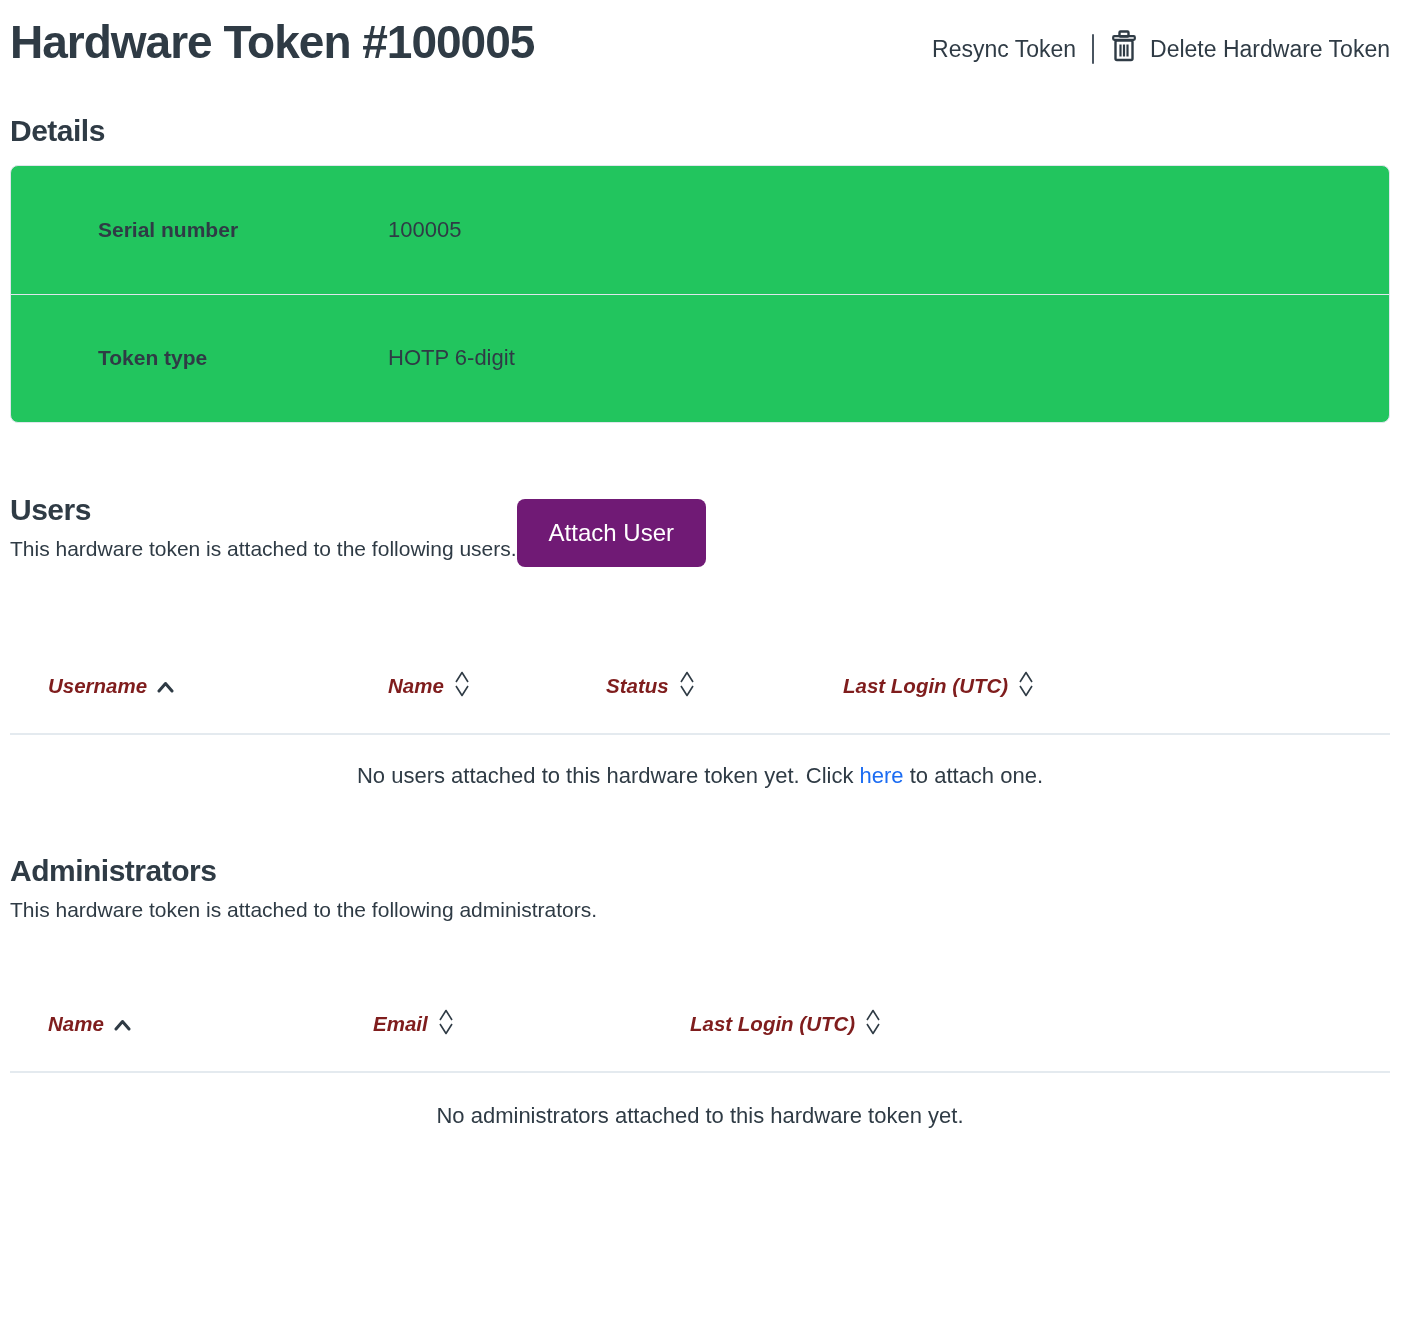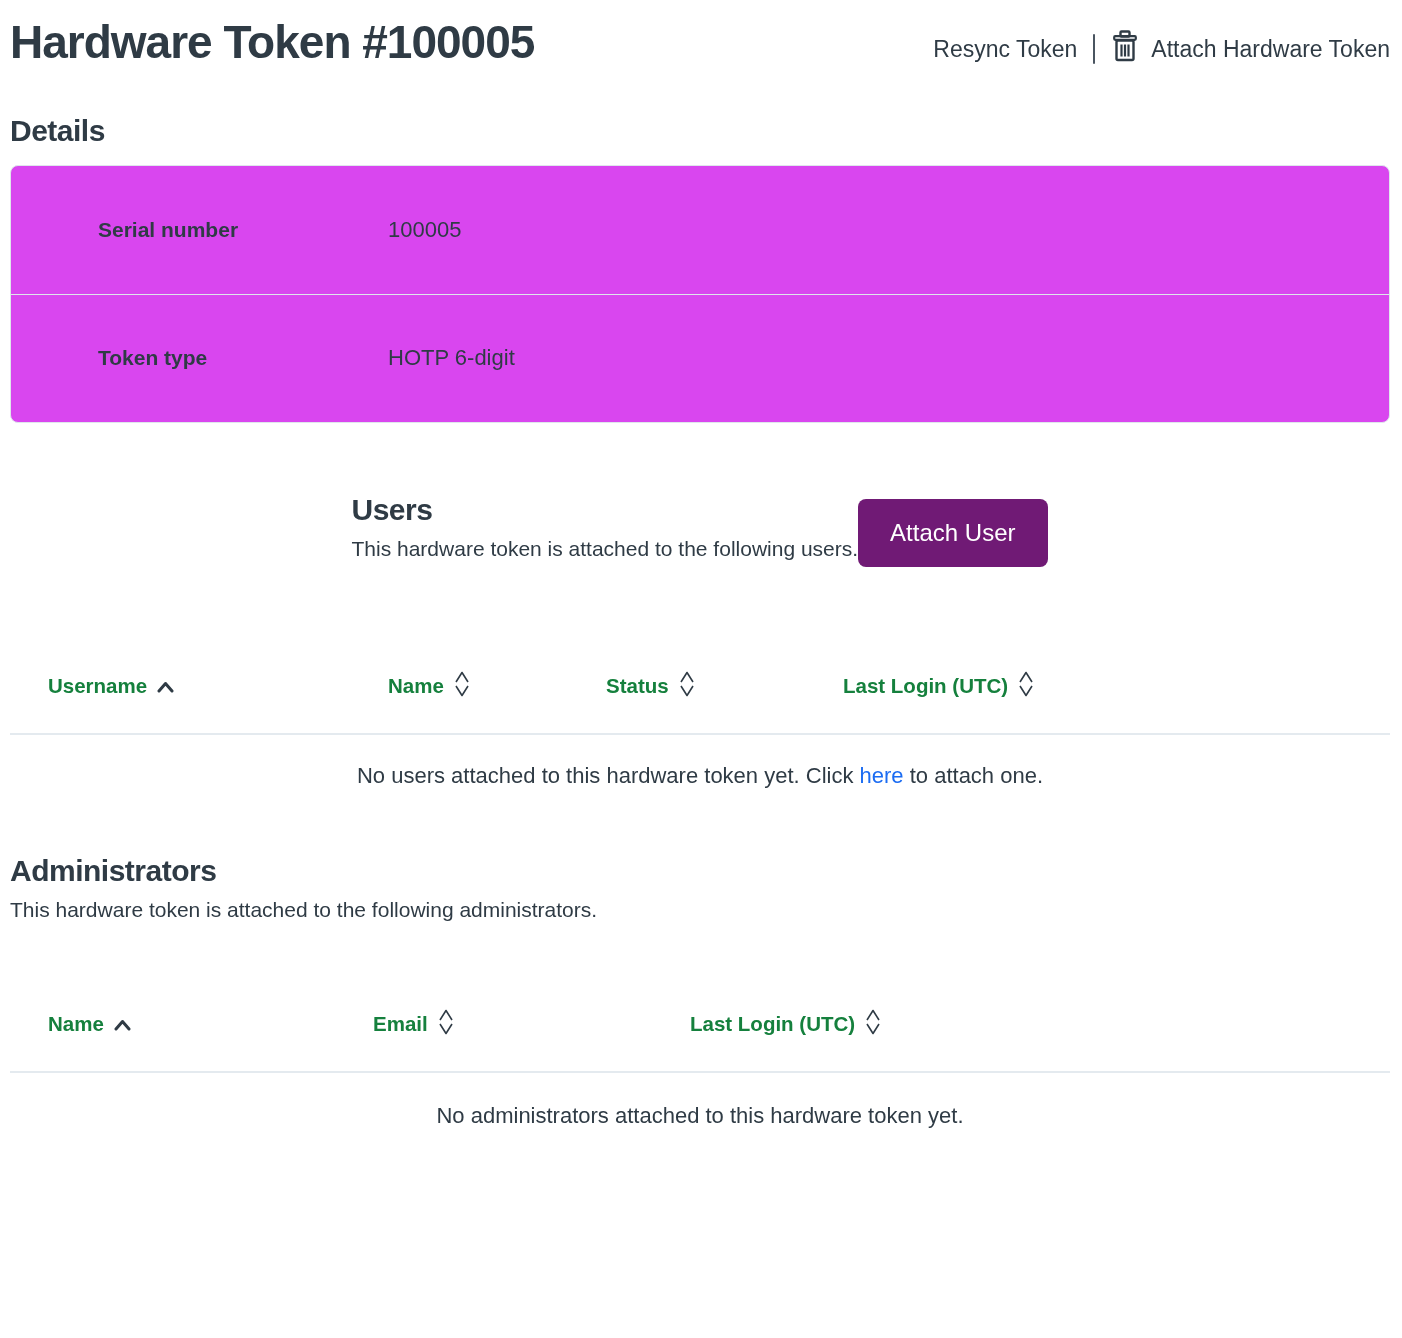--- a/index.html
+++ b/index.html
@@ -66,42 +66,42 @@
     margin-top: 10px;
     color: #2f3b45;
   }
 
   
   .details-heading { margin-top: 42px; }
   .details-box {
     margin-top: 17px;
     border: 1px solid #dfe6ec;
     border-radius: 8px;
-    background: #d946ef;
+    background: #22c55e;
   }
   .details-row {
     display: flex;
     align-items: center;
     height: 128px;
   }
   .details-row + .details-row { border-top: 1px solid #dfe6ec; }
   .details-label {
     font-size: 21px;
     font-weight: 700;
     width: 290px;
     margin-left: 87px;
     flex: none;
   }
   .details-value { font-size: 22px; }
 
   
   .users-header {
     margin-top: 70px;
     display: flex;
-    justify-content: center;
+    justify-content: flex-start;
     align-items: flex-start;
   }
   .attach-user-btn {
     background: #701a75;
     color: #ffffff;
     font-family: "Liberation Sans", sans-serif;
     font-size: 24px;
     font-weight: 400;
     border: none;
     border-radius: 8px;
@@ -111,21 +111,22 @@
     margin-right: 1px;
     cursor: pointer;
   }
 
   
   .table-head {
     display: grid;
     padding-left: 38px;
     font-size: 20.5px;
     font-weight: 700;
-    color: #15803d;
+    color: #7f1d1d;
+    font-style: italic;
   }
   .users-table-head {
     grid-template-columns: 340px 218px 237px 1fr;
     margin-top: 103px;
   }
   .admins-table-head {
     grid-template-columns: 325px 317px 1fr;
     margin-top: 86px;
   }
   .th {
@@ -166,21 +167,21 @@
         <span class="icon-svg">
           <svg width="28" height="32" viewBox="0 0 28 32" fill="none" xmlns="http://www.w3.org/2000/svg">
             <rect x="9.5" y="1.5" width="9" height="5" rx="1" stroke="#2f3b45" stroke-width="2.4"></rect>
             <rect x="3.2" y="6.2" width="21.6" height="3.6" rx="1" stroke="#2f3b45" stroke-width="2.2"></rect>
             <rect x="5.5" y="10.5" width="17" height="19.5" rx="1.5" stroke="#2f3b45" stroke-width="2.4"></rect>
             <line x1="10.5" y1="14.5" x2="10.5" y2="26.5" stroke="#2f3b45" stroke-width="2.2"></line>
             <line x1="14" y1="14.5" x2="14" y2="26.5" stroke="#2f3b45" stroke-width="2.2"></line>
             <line x1="17.5" y1="14.5" x2="17.5" y2="26.5" stroke="#2f3b45" stroke-width="2.2"></line>
           </svg>
         </span>
-        <span>Attach Hardware Token</span>
+        <span>Delete Hardware Token</span>
       </span>
     </div>
   </div>
 
   <h2 class="section-heading details-heading">Details</h2>
   <div class="details-box">
     <div class="details-row">
       <span class="details-label">Serial number</span>
       <span class="details-value">100005</span>
     </div>

